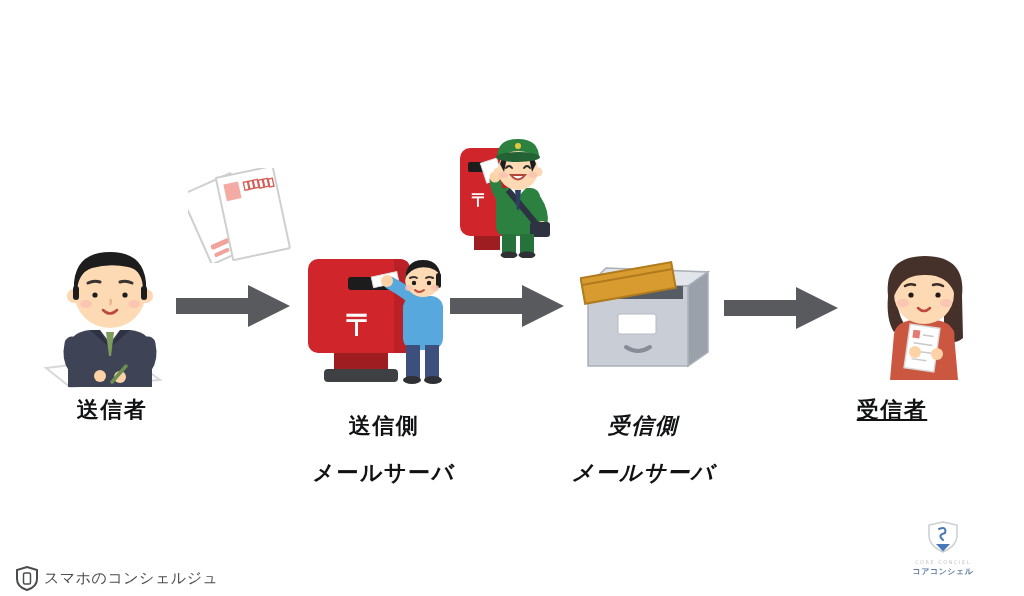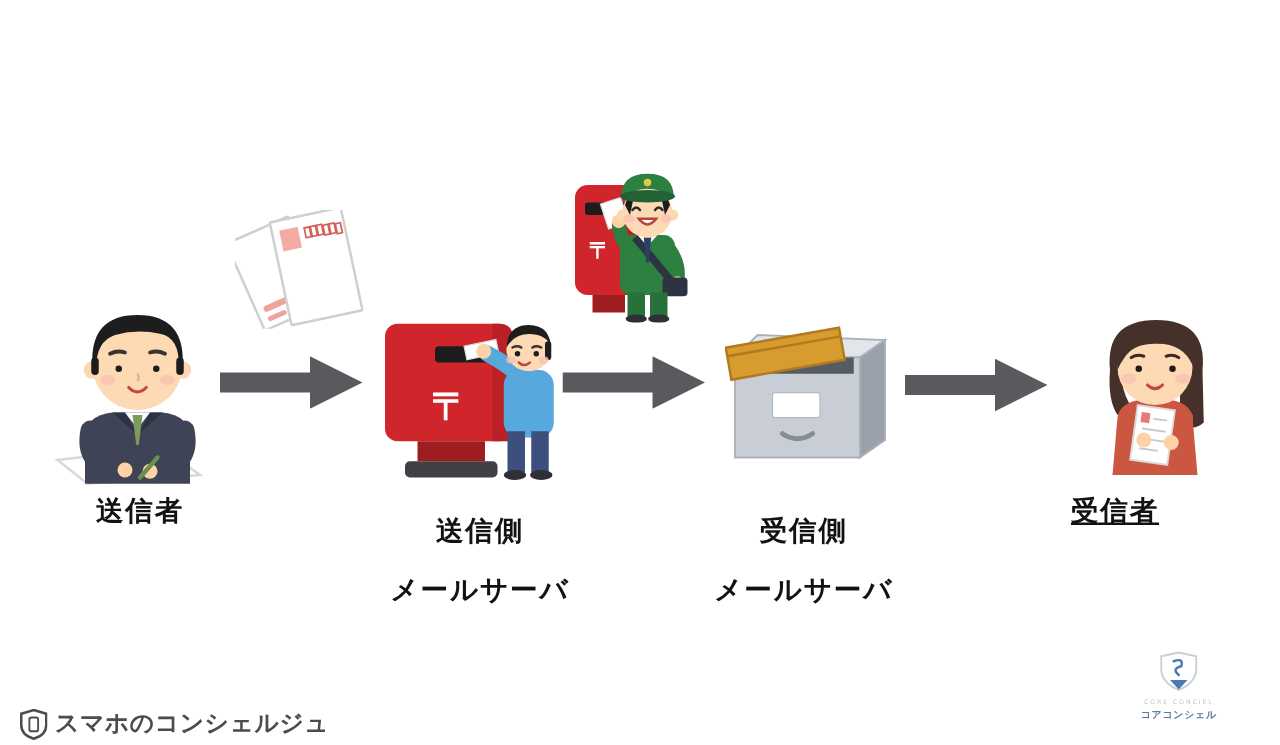--- a/index.html
+++ b/index.html
@@ -11,21 +11,21 @@
   .abs { position:absolute; }
   .node-label {
     position:absolute; text-align:center; font-weight:700; color:#111214;
     font-size:22px; line-height:31px; letter-spacing:1.5px; white-space:nowrap;
   }
   .node-label span { display:block;margin-top:16px; }
   .footer-left {
     position:absolute; left:16px; top:566px; display:flex; align-items:center; gap:6px;
   }
   .footer-left .brand-text {
-    font-size:19px; font-weight:700; color:#4a4c4e; letter-spacing:0.5px;
+    font-size:15px; font-weight:400; color:#4a4c4e; letter-spacing:0.5px;
   }
   .footer-right {
     position:absolute; left:908px; top:521px; width:70px; text-align:center;
   }
   .footer-right .brand-en {
     display:block; font-size:5px; color:#c3c8cd; letter-spacing:1.5px; margin-top:2px;
   }
   .footer-right .brand-jp {
     display:block; font-size:8px; font-weight:700; color:#5b7ba1; letter-spacing:0.5px; margin-top:1px;
   }
@@ -219,21 +219,21 @@
     </svg>
   </div>
 
   <div class="node-label" style="left:32px; top:394px; width:160px;">送信者</div>
 
   <div class="node-label" style="left:274px; top:394px; width:220px;">
     <span>送信側</span>
     <span>メールサーバ</span>
   </div>
 
-  <div class="node-label" style="left:533px; top:394px; width:220px;">
+  <div class="node-label" style="left:533px; top:394px; width:220px;font-style:italic;">
     <span>受信側</span>
     <span>メールサーバ</span>
   </div>
 
   <div class="node-label" style="left:807px; top:394px; width:170px;text-decoration:underline;">受信者</div>
 </div>
 
 <div class="footer-left">
   <svg width="22" height="25" viewBox="0 0 22 25">
     <path d="M11,1 L21,4 L21,13 Q21,21 11,24 Q1,21 1,13 L1,4 Z" fill="none" stroke="#4a4c4e" stroke-width="2"></path>

